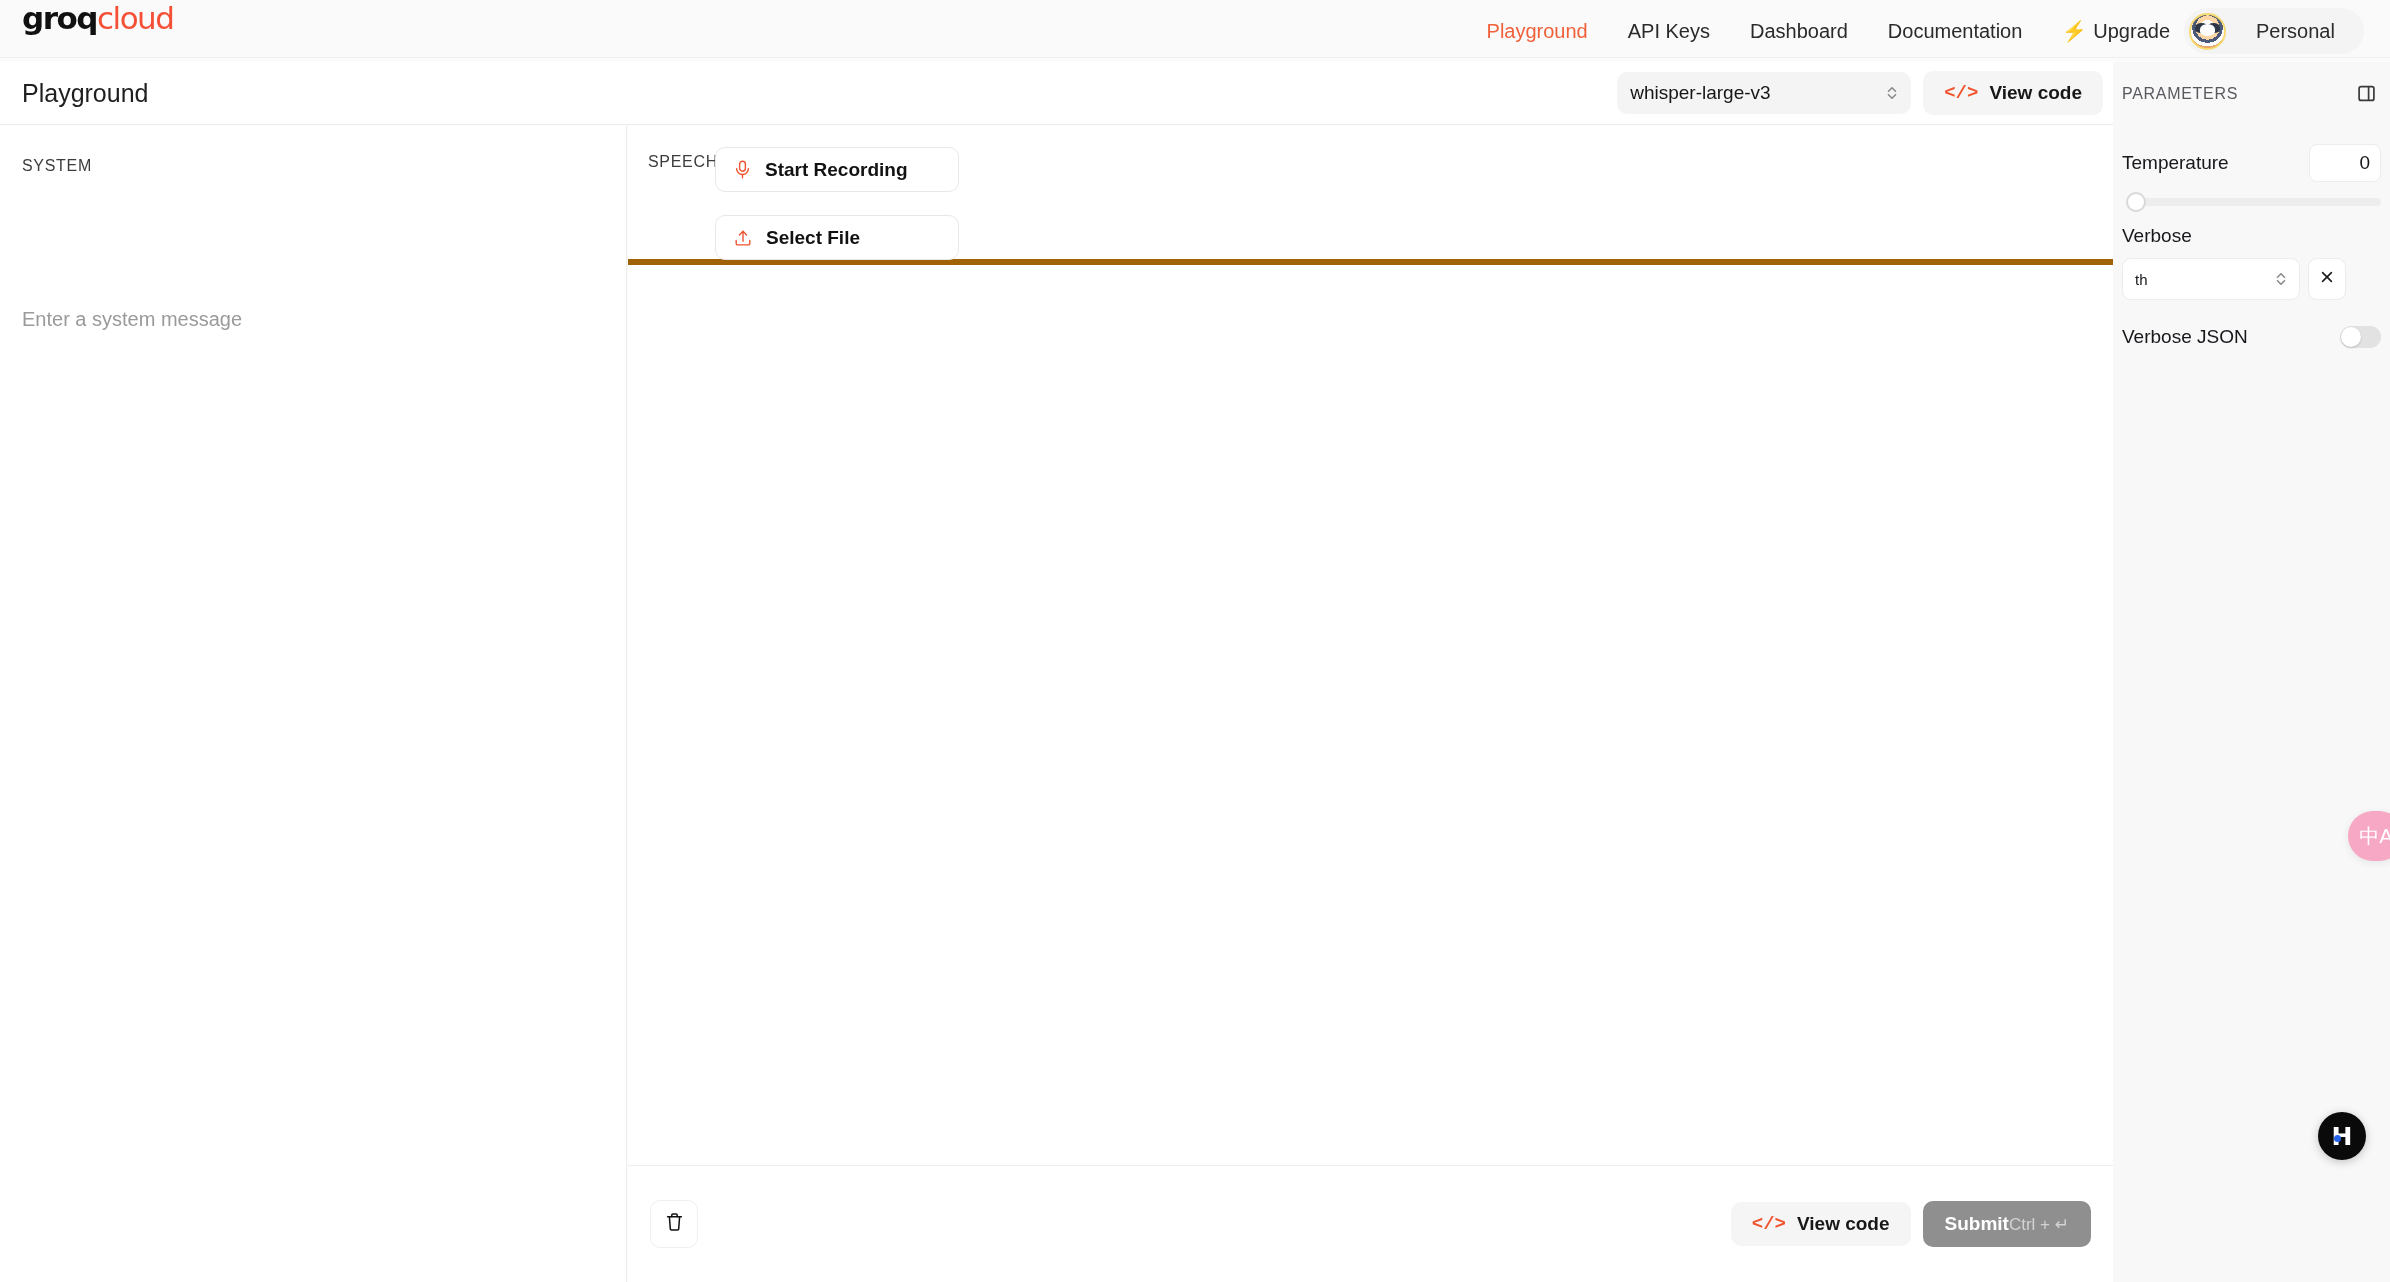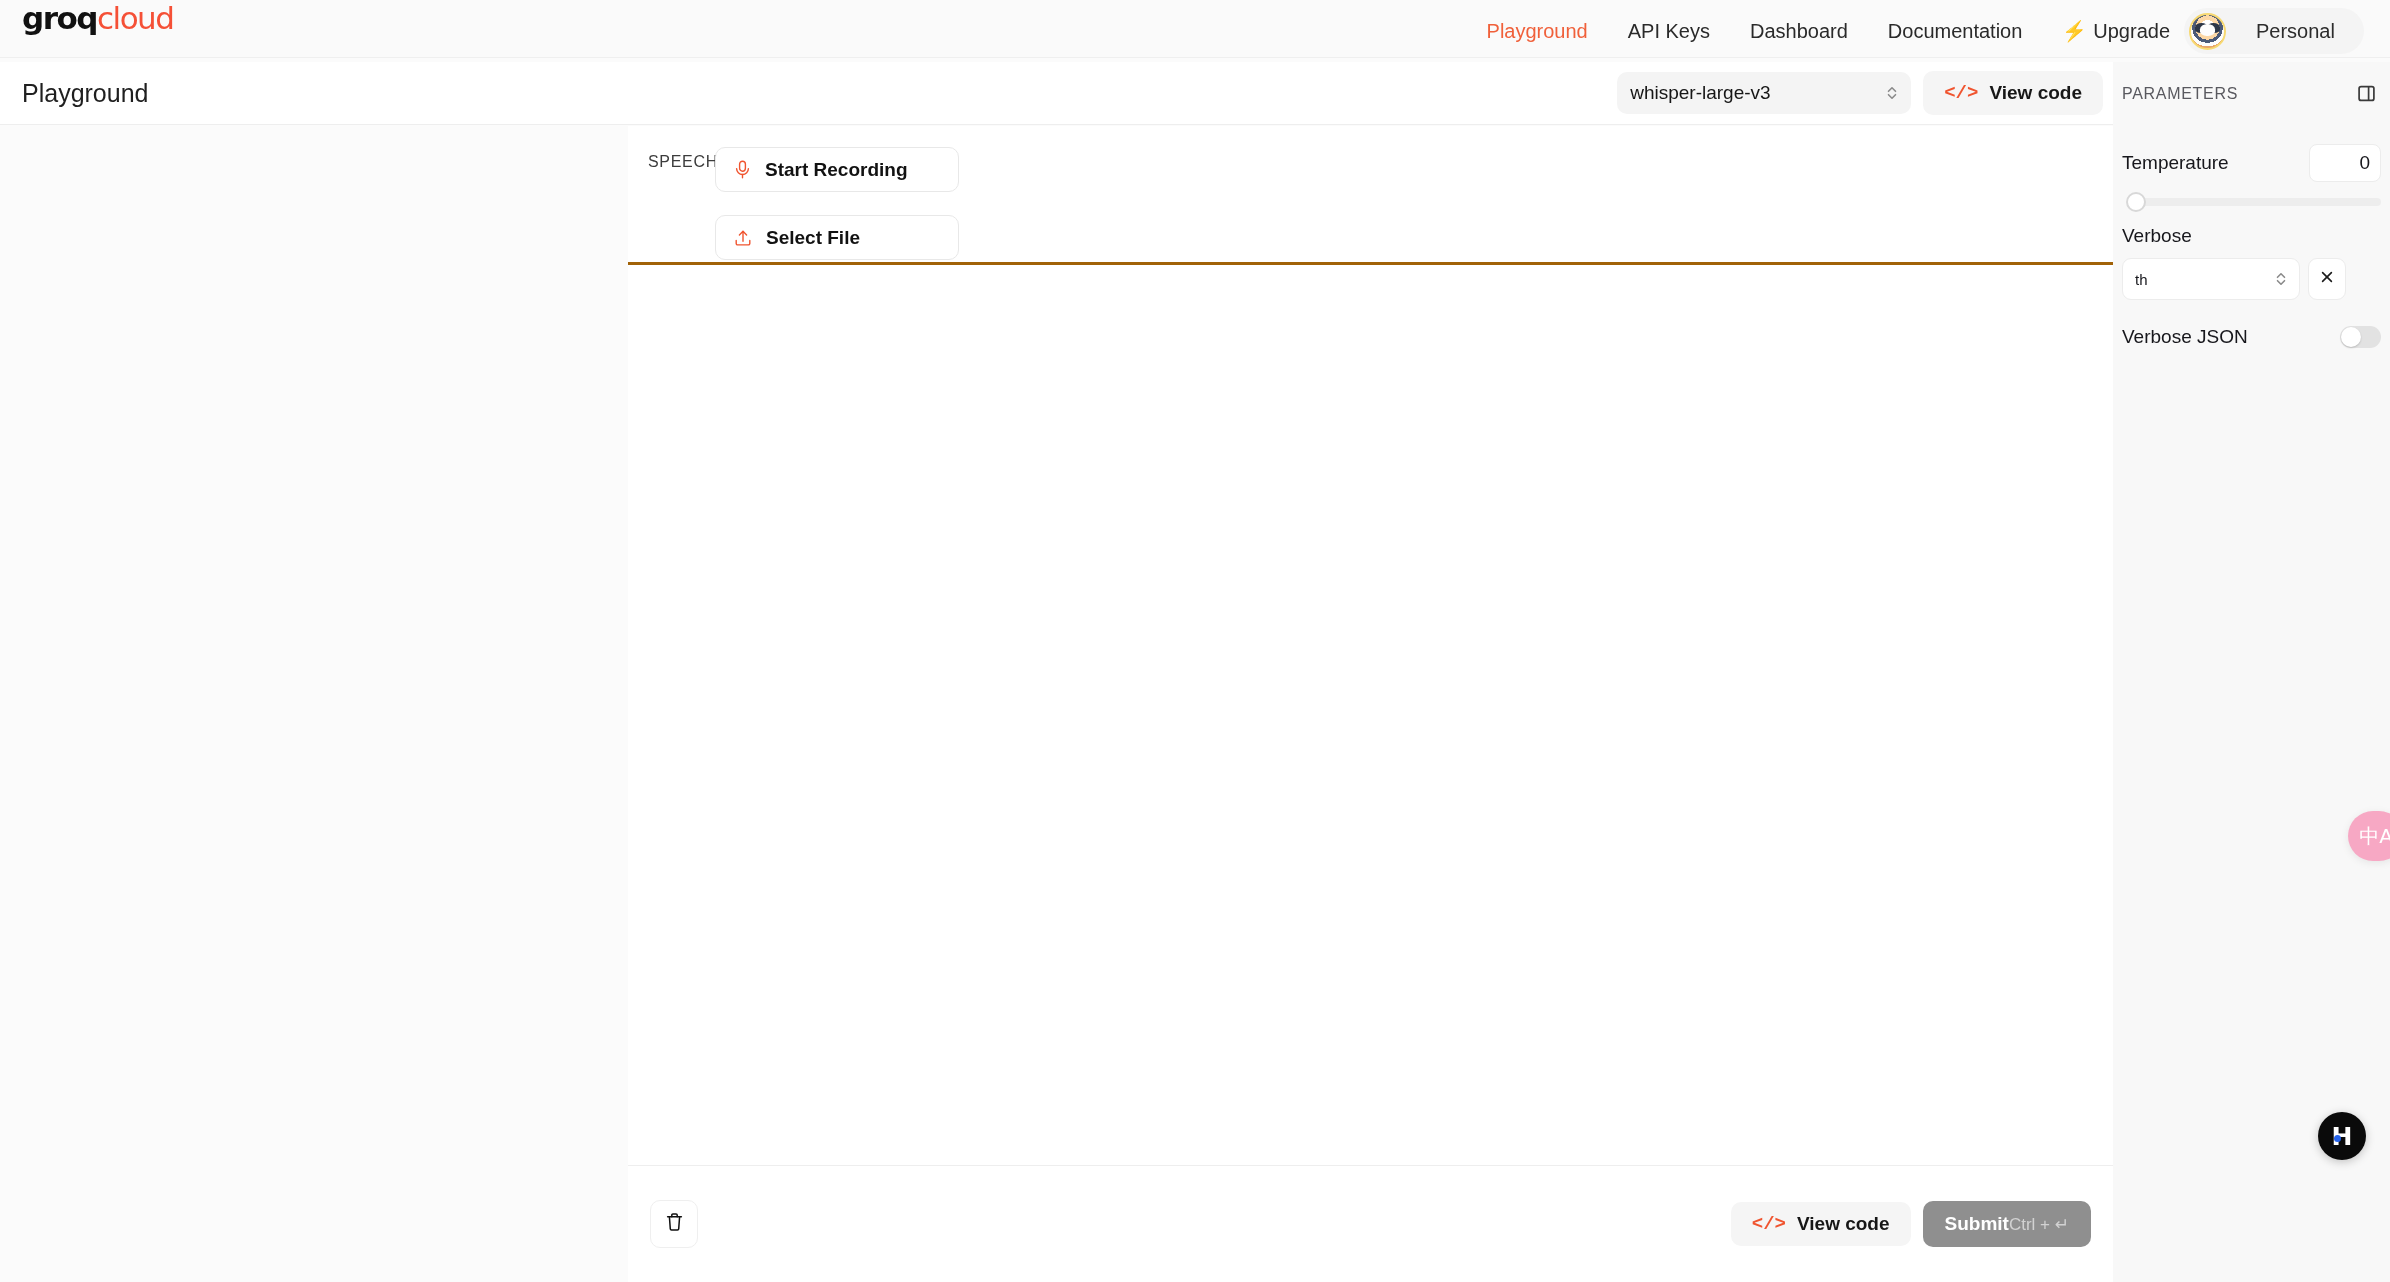--- a/index.html
+++ b/index.html
@@ -84,21 +84,21 @@
   .system-placeholder {
     position: absolute; top: 182px; left: 22px; font-size: 20px; color: #9a9a9a;
   }
 
   
   .center {
     position: absolute; top: 126px; left: 628px; width: 1485px; height: 1156px;
     background: #ffffff;
   }
   .speech-row {
-    position: relative; height: 139px; border-bottom: 3px solid #a16207;
+    position: relative; height: 139px; border-bottom: 6px solid #a16207;
     padding-top: 24px;
   }
   .speech-label {
     position: absolute; top: 27px; left: 20px; font-size: 16px;
     letter-spacing: 0.7px; color: #3c3c3c; font-weight: 500;
   }
   .speech-btn {
     position: absolute; left: 87px; width: 244px; height: 45px;
     border: 1px solid #e8e8e8; border-radius: 10px; background: #fff;
     display: flex; align-items: center; gap: 14px; padding-left: 18px; cursor: pointer;
@@ -232,20 +232,24 @@
           </svg>
         </span>
       </div>
       <div class="viewcode-btn">
         <span class="code-glyph">&lt;/&gt;</span>
         <span class="viewcode-label">View code</span>
       </div>
     </div>
   </div>
 
+  <div class="system-panel">
+    <div class="system-label">SYSTEM</div>
+    <div class="system-placeholder">Enter a system message</div>
+  </div>
 
   <div class="center">
     <div class="speech-row">
       <div class="speech-label">SPEECH</div>
 
       <div class="speech-btn btn-record">
         <span class="ico">
           <svg width="17" height="19" viewBox="0 0 17 19" fill="none" stroke="currentColor" stroke-width="1.4" stroke-linecap="round" stroke-linejoin="round">
             <rect x="5.6" y="1.2" width="5.8" height="10" rx="2.9"></rect>
             <path d="M2.6 8.6 a5.9 5.9 0 0 0 11.8 0"></path>

